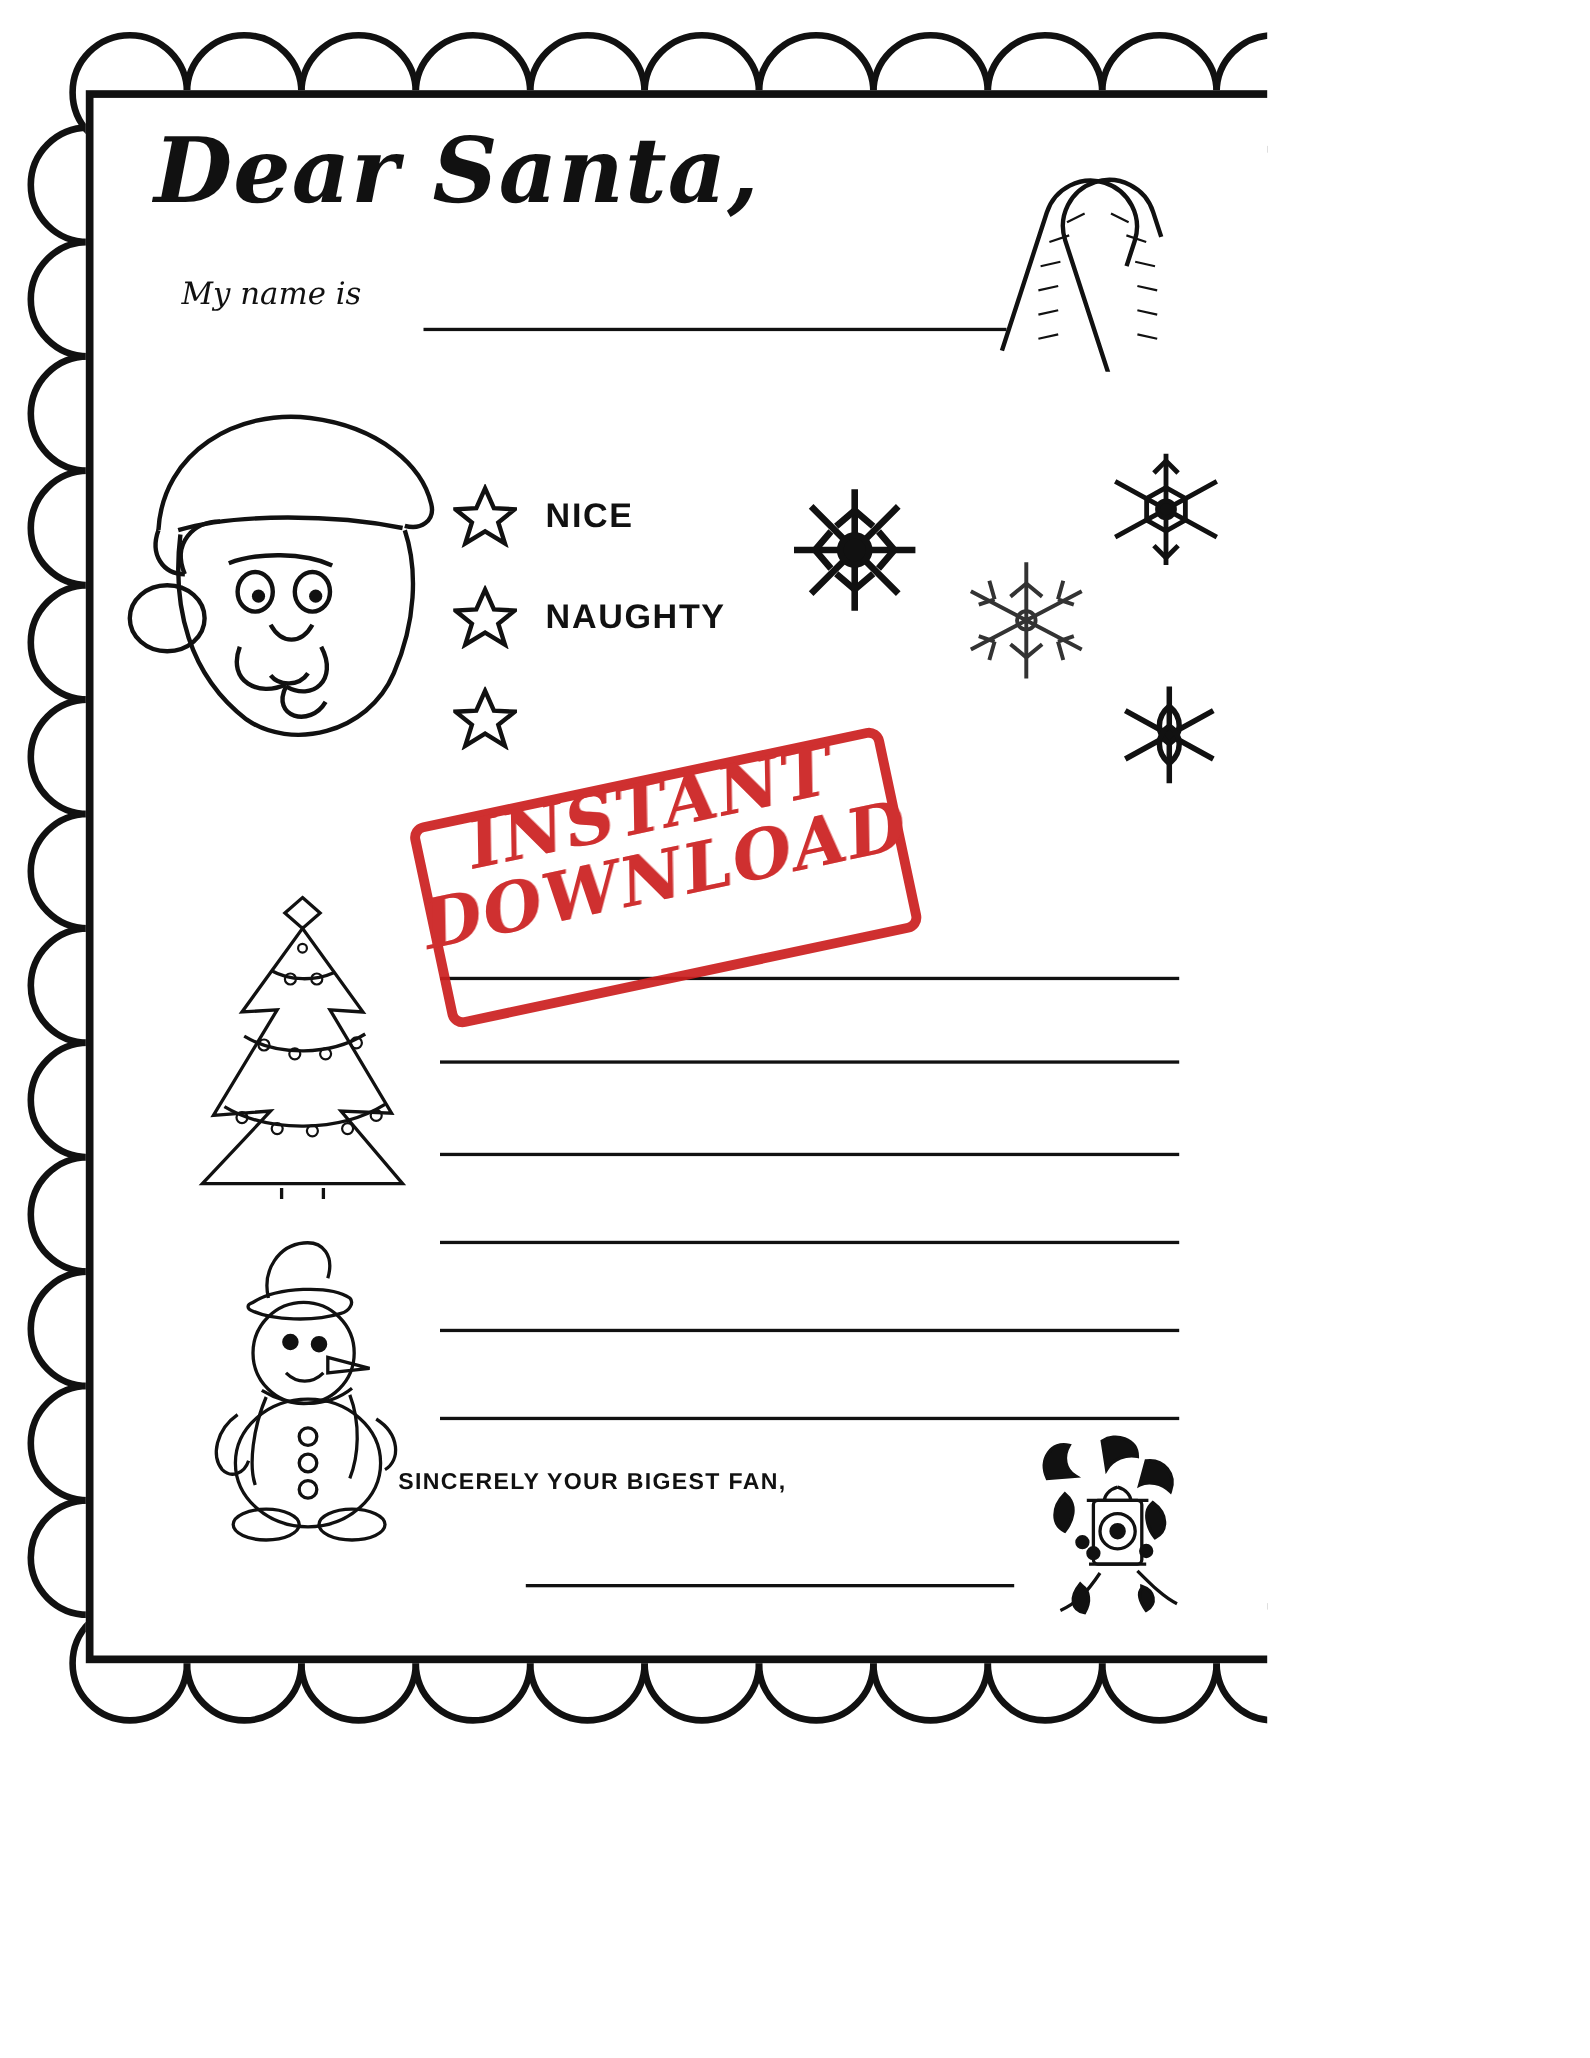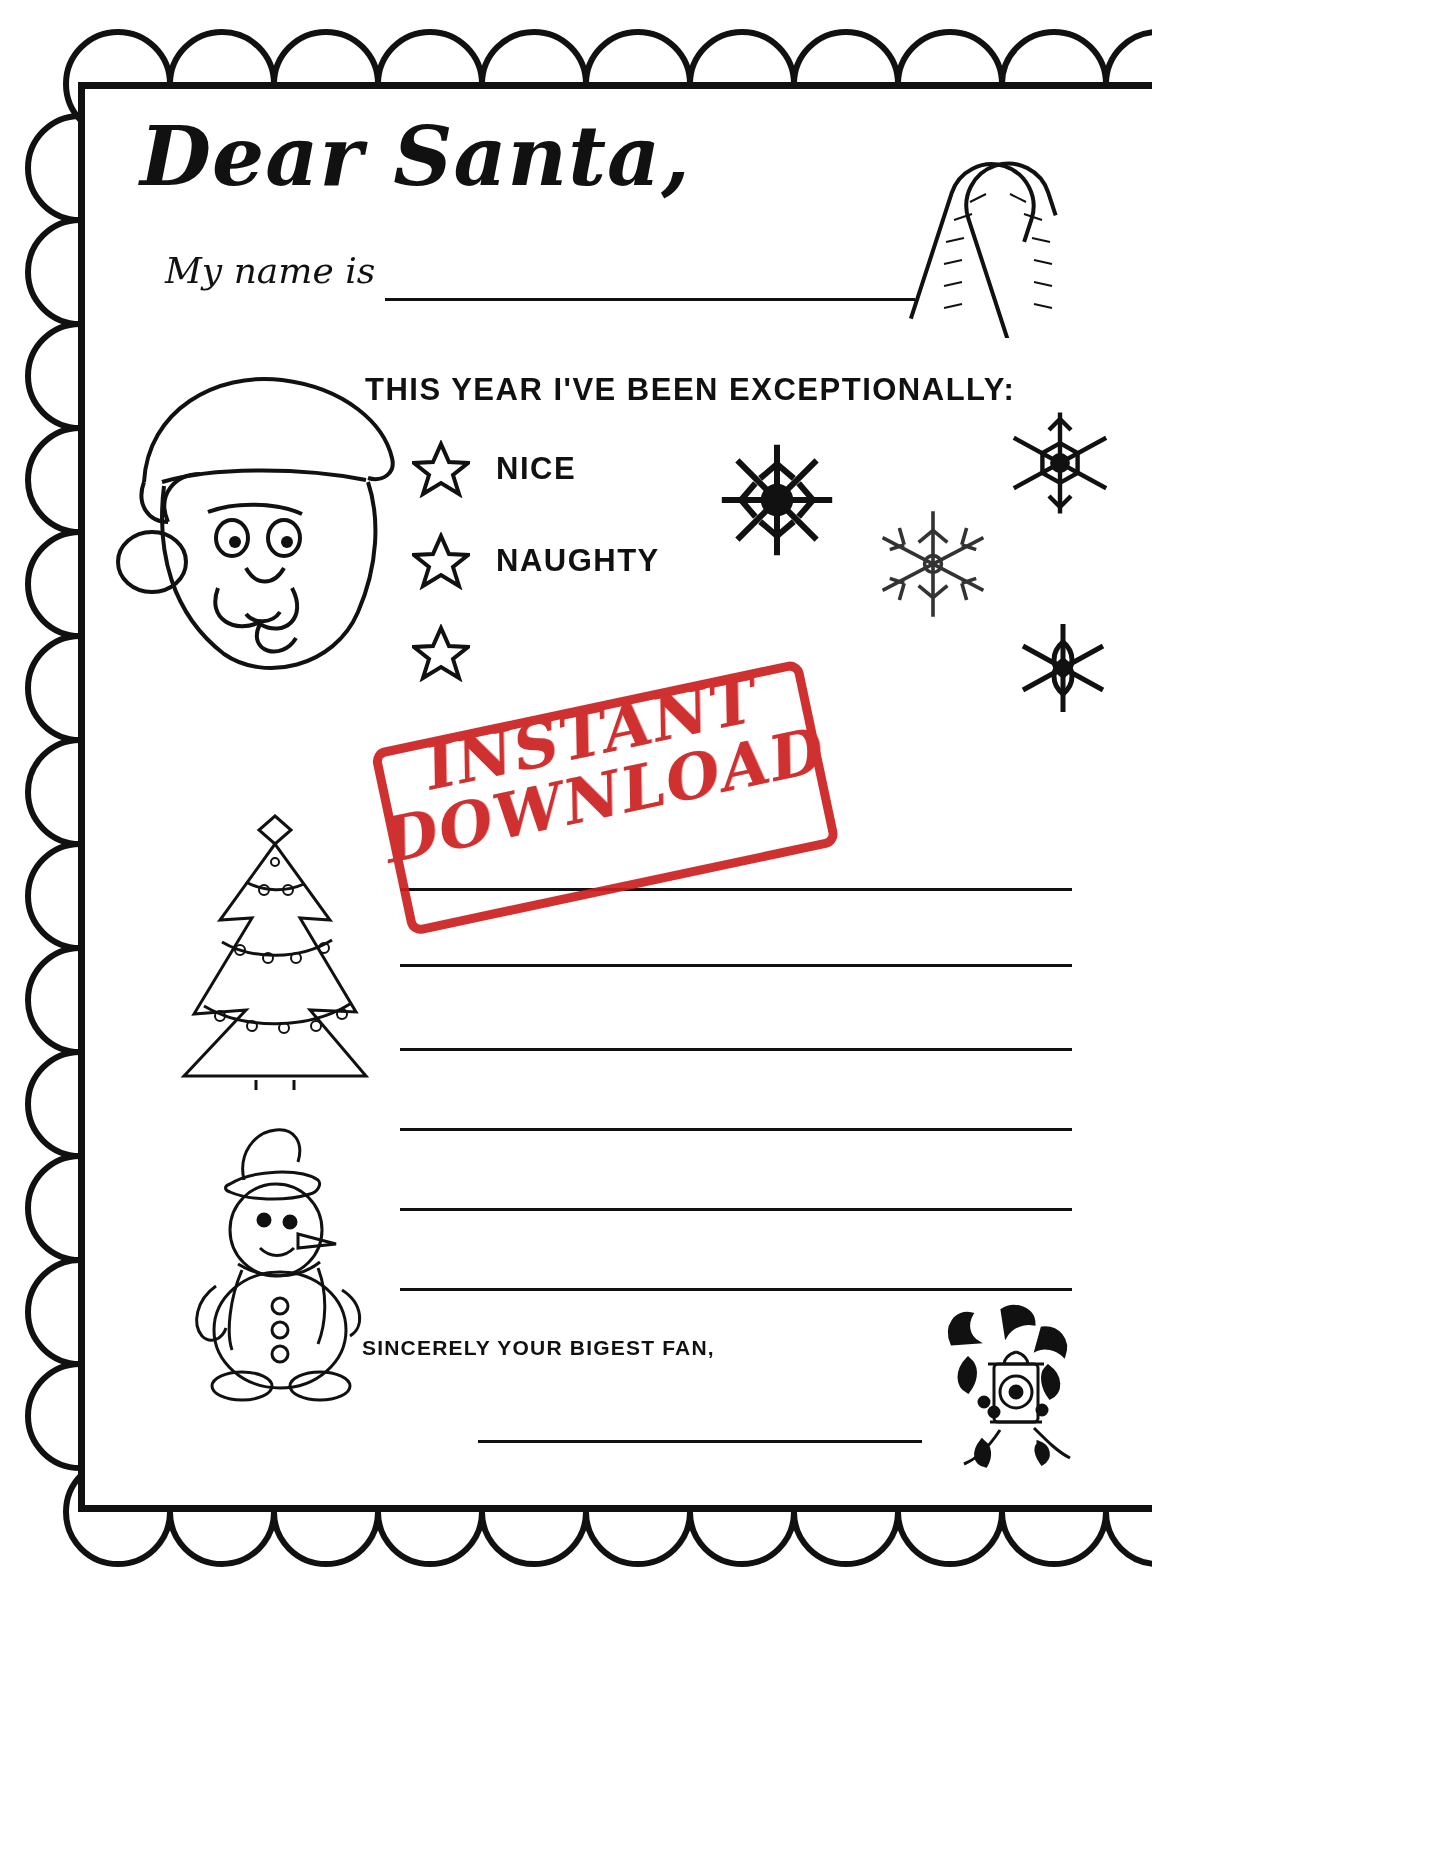--- a/index.html
+++ b/index.html
@@ -49,21 +49,21 @@
     letter-spacing: 1px;
     color: #111;
     white-space: nowrap;
   }
   .nameline-label {
     position: absolute;
     left: 165px;
     top: 250px;
     font-family: "DejaVu Serif", serif;
     font-style: italic;
-    font-size: 36px;
+    font-size: 28px;
     color: #111;
     white-space: nowrap;
   }
   .rule {
     position: absolute;
     height: 0;
     border-top: 3px solid #111;
   }
   .name-rule { left: 385px; top: 298px; width: 530px; }
 
@@ -263,21 +263,20 @@
         <path d="M150 134 L132 130"></path>
           <path d="M142 112 L124 106"></path>
           <path d="M126 94 L110 86"></path>
       </g>
     </g>
   </svg>
 
   <div class="nameline-label">My name is</div>
   <div class="rule name-rule"></div>
 
-  <div class="q1">THIS YEAR I'VE BEEN EXCEPTIONALLY:</div>
 
   <svg class="art santa" viewBox="0 0 320 330" xmlns="http://www.w3.org/2000/svg">
     <g fill="none" stroke="#111" stroke-width="4">
       <path d="M48 120 C52 48 120 10 186 18 C250 26 288 62 296 96 C300 112 286 120 272 116"></path>
       <path d="M48 120 C40 142 52 160 72 160"></path>
       <path d="M72 160 C60 132 80 112 104 112"></path>
       <ellipse cx="56" cy="200" rx="34" ry="30"></ellipse>
       <path d="M66 120 C120 104 210 106 270 118"></path>
       <path d="M68 124 C60 190 76 252 128 292 C168 320 238 306 262 250 C282 204 284 156 272 120"></path>
       <path d="M112 150 C138 140 180 140 206 152"></path>

